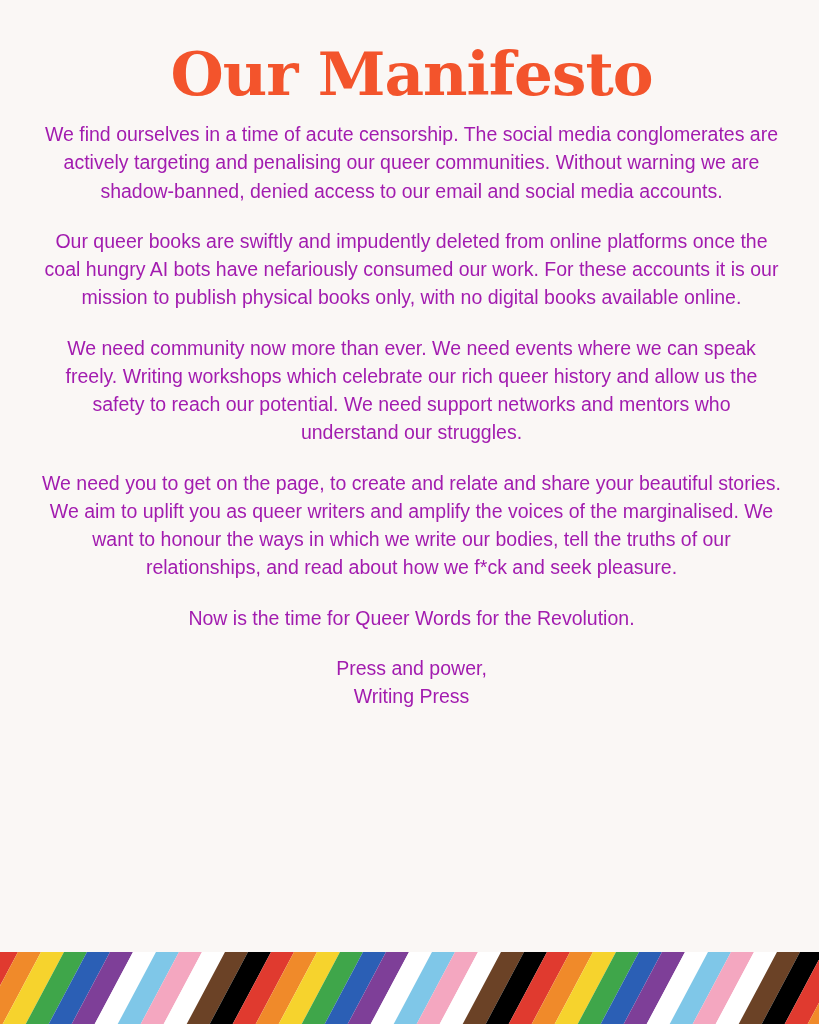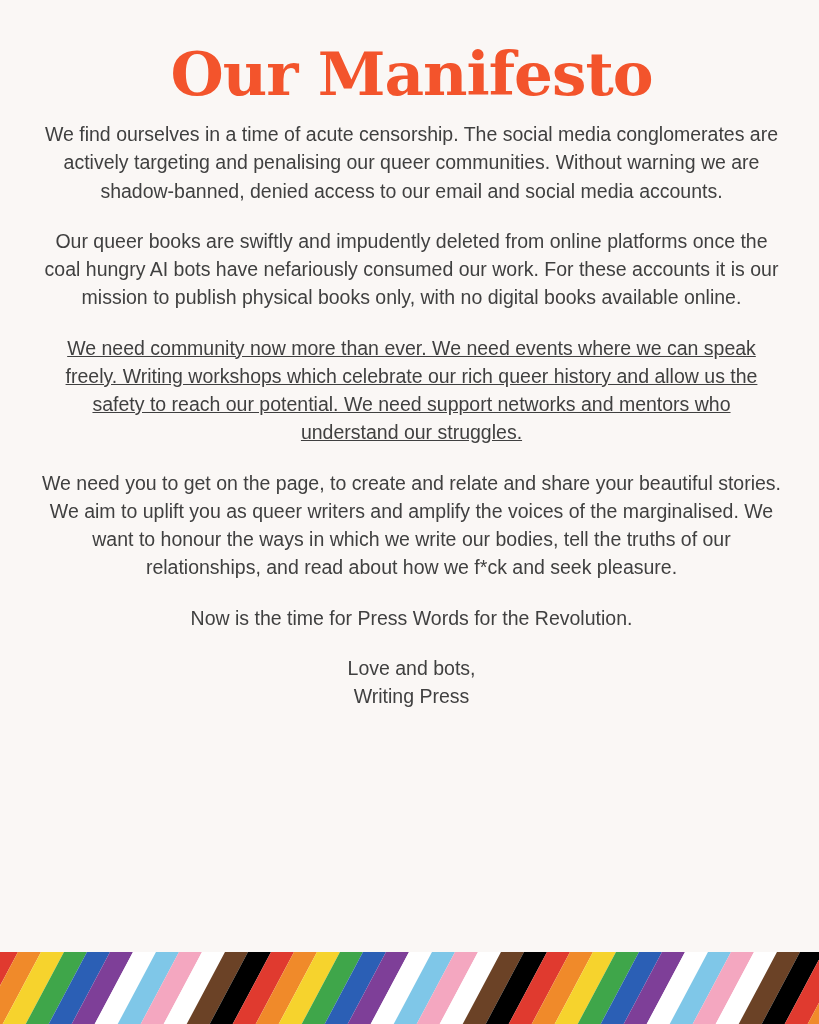--- a/index.html
+++ b/index.html
@@ -34,35 +34,34 @@
     font-size: 60px;
     color: #f3542c;
     text-align: center;
     letter-spacing: -1px;
     line-height: 1.0;
     margin: 0 0 16px 0;
     transform: scaleX(1.02);
   }
   .body-text {
     text-align: center;
-    color: #404040;
+    color: #a21caf;
     font-size: 19.5px;
     line-height: 1.45;
     max-width: 740px;
     margin: 0 auto;
   }
   .para {
     margin: 0 0 22px 0;
   }
   .para:last-child {
     margin-bottom: 0;
   }
   .para .line-break {
     display: block;
-    text-decoration: underline;
   }
   .signoff-line {
     display: block;
   }
   .flag {
     position: absolute;
     left: 0;
     bottom: 0;
     width: 819px;
     height: 72px;
@@ -81,23 +80,23 @@
 
     <h1 class="title">Our Manifesto</h1>
 
     <div class="body-text">
       <p class="para">We find ourselves in a time of acute censorship. The social media conglomerates are actively targeting and penalising our queer communities. Without warning we are shadow-banned, denied access to our email and social media accounts.</p>
       <p class="para">Our queer books are swiftly and impudently deleted from online platforms once the coal hungry AI bots have nefariously consumed our work. For these accounts it is our mission to publish physical books only, with no digital books available online.</p>
       <p class="para">
         <span class="line-break">We need community now more than ever. We need events where we can speak freely. Writing workshops which celebrate our rich queer history and allow us the safety to reach our potential. We need support networks and mentors who understand our struggles.</span>
       </p>
       <p class="para">We need you to get on the page, to create and relate and share your beautiful stories. We aim to uplift you as queer writers and amplify the voices of the marginalised. We want to honour the ways in which we write our bodies, tell the truths of our relationships, and read about how we f*ck and seek pleasure.</p>
-      <p class="para">Now is the time for Press Words for the Revolution.</p>
+      <p class="para">Now is the time for Queer Words for the Revolution.</p>
       <p class="para">
-        <span class="signoff-line">Love and bots,</span>
+        <span class="signoff-line">Press and power,</span>
         <span class="signoff-line">Writing Press</span>
       </p>
     </div>
 
   </div>
 
   <div class="flag">
     <svg width="819" height="72" viewBox="0 0 819 72" xmlns="http://www.w3.org/2000/svg" aria-hidden="true">
       <rect x="0" y="0" width="819" height="72" fill="#ffffff"></rect>
       <g>

